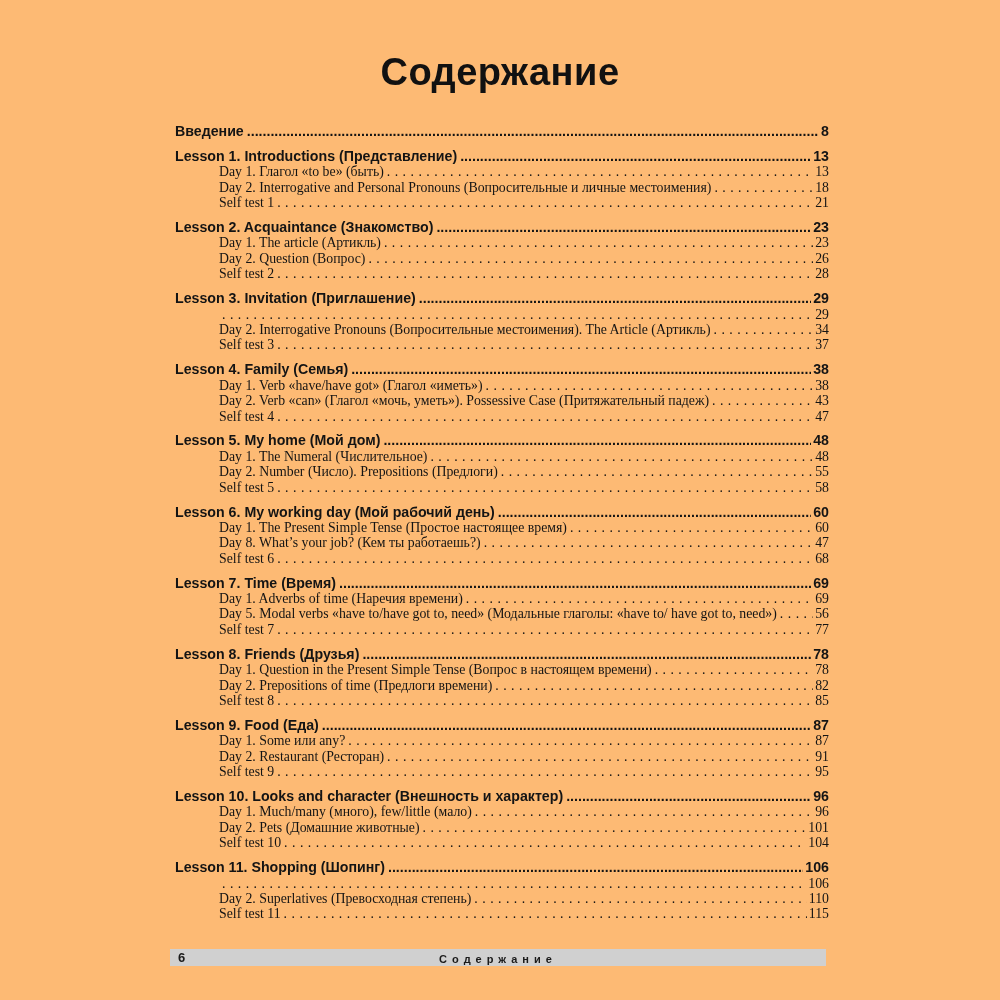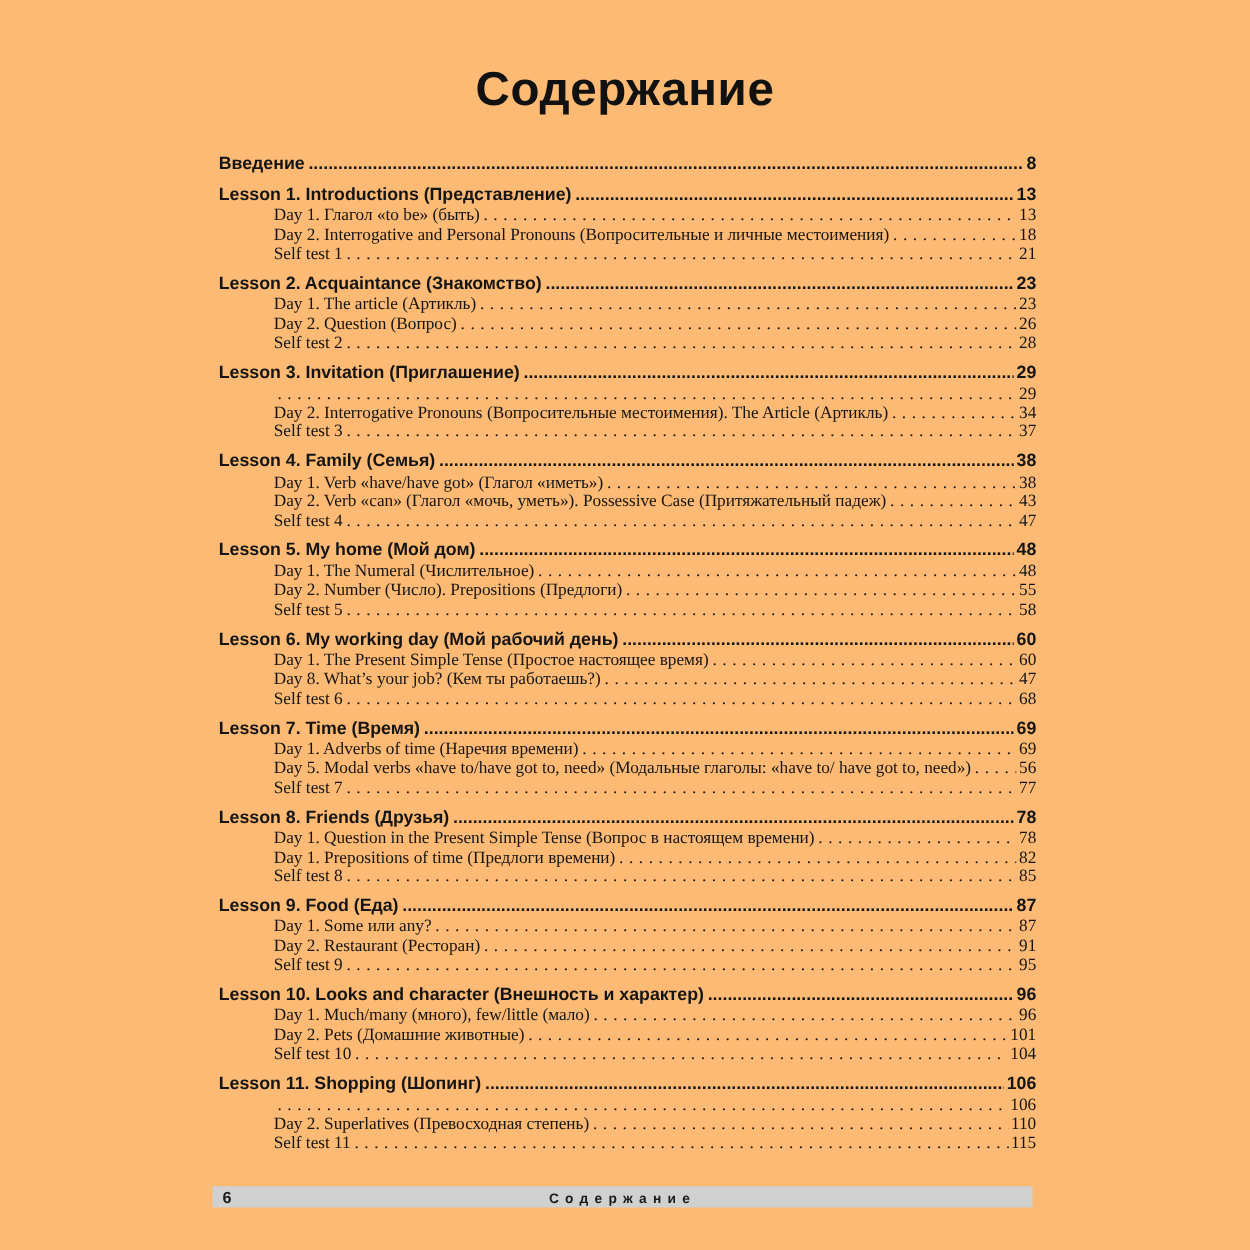--- a/index.html
+++ b/index.html
@@ -252,21 +252,21 @@
         <span class="label">Lesson 8. Friends (Друзья)</span>
           <span class="leader">....................................................................................................................................................................................................................................................................</span>
           <span class="pnum">78</span>
       </div>
       <div class="row normal">
         <span class="label">Day 1. Question in the Present Simple Tense  (Вопрос в настоящем времени)</span>
           <span class="leader">. . . . . . . . . . . . . . . . . . . . . . . . . . . . . . . . . . . . . . . . . . . . . . . . . . . . . . . . . . . . . . . . . . . . . . . . . . . . . . . . . . . . . . . . . . . . . . . . . . . . . . . . . . . . . . . . . . . . . . . . . . . . . . . . . . . . . . . . . . . . . . . . . . . . . . </span>
           <span class="pnum">78</span>
       </div>
       <div class="row normal">
-        <span class="label">Day 1. Prepositions of time (Предлоги времени)</span>
+        <span class="label">Day 2. Prepositions of time (Предлоги времени)</span>
           <span class="leader">. . . . . . . . . . . . . . . . . . . . . . . . . . . . . . . . . . . . . . . . . . . . . . . . . . . . . . . . . . . . . . . . . . . . . . . . . . . . . . . . . . . . . . . . . . . . . . . . . . . . . . . . . . . . . . . . . . . . . . . . . . . . . . . . . . . . . . . . . . . . . . . . . . . . . . </span>
           <span class="pnum">82</span>
       </div>
       <div class="row normal">
         <span class="label">Self test 8</span>
           <span class="leader">. . . . . . . . . . . . . . . . . . . . . . . . . . . . . . . . . . . . . . . . . . . . . . . . . . . . . . . . . . . . . . . . . . . . . . . . . . . . . . . . . . . . . . . . . . . . . . . . . . . . . . . . . . . . . . . . . . . . . . . . . . . . . . . . . . . . . . . . . . . . . . . . . . . . . . </span>
           <span class="pnum">85</span>
       </div>
     </div>
 

